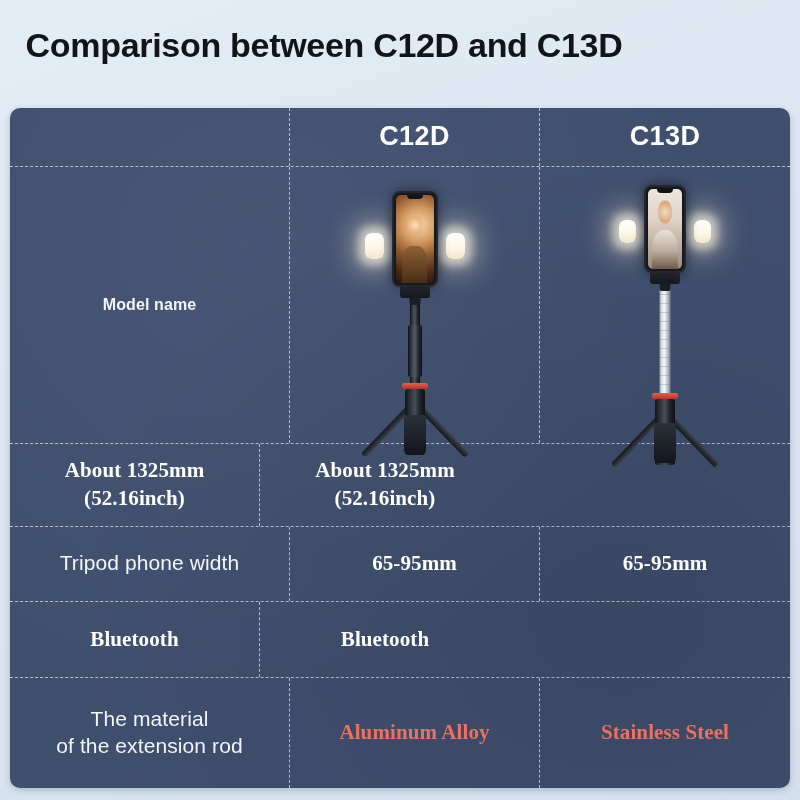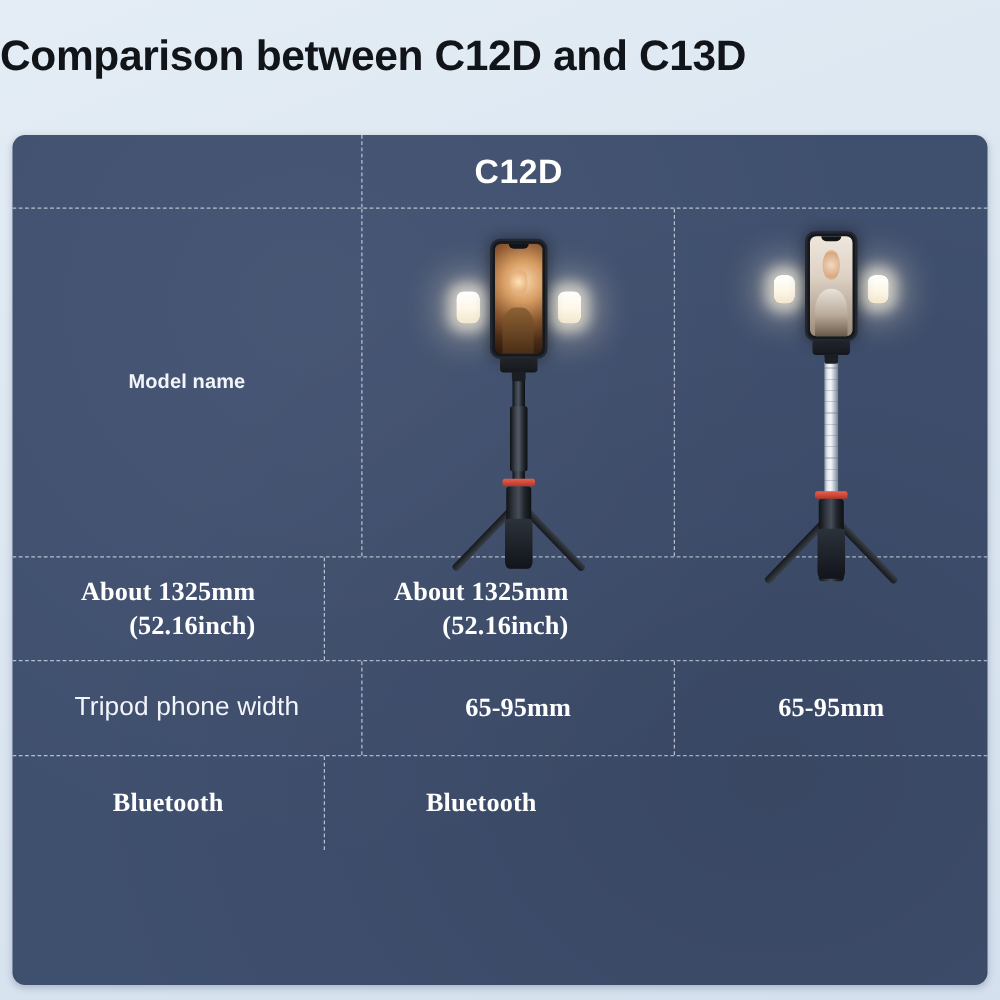--- a/index.html
+++ b/index.html
@@ -14,21 +14,21 @@
     overflow: hidden;
     position: relative;
   }
 
   
   .page-title {
     position: absolute;
     top: 26px;
     left: 0;
     width: 648px;
-    text-align: left;
+    text-align: center;
     font-size: 34px;
     font-weight: bold;
     color: #111418;
     letter-spacing: -0.3px;
     font-family: "Liberation Sans", sans-serif;
   }
 
   
   .compare-table {
     position: absolute;
@@ -65,21 +65,21 @@
   .row-image  { height: 278px; }
   .row-h2     { height: 82px; }
   .row-h1     { height: 75px; }
   .row-h3     { height: 111px; }
 
   .cell {
     position: relative;
     display: flex;
     align-items: center;
     justify-content: center;
-    text-align: right;
+    text-align: center;
     padding: 0 6px;
     box-sizing: border-box;
     z-index: 2;
   }
   .cell.label {
     width: 280px;
     flex: 0 0 280px;
     border-right: 1px dashed rgba(226, 236, 248, 0.72);
   }
   .cell.value {
@@ -359,20 +359,23 @@
 <div class="page-title">Comparison between C12D and C13D</div>
 
 <div class="compare-table">
 
   <div class="row row-header">
     <div class="cell label">
       <span class="header-text"></span>
     </div>
     <div class="cell value">
       <span class="header-text">C12D</span>
+    </div>
+    <div class="cell value">
+      <span class="header-text">C13D</span>
     </div>
   </div>
 
   <div class="row row-image">
     <div class="cell label">
       <span class="label-text bold">Model name</span>
     </div>
 
     <div class="cell value">
       <div class="product">
@@ -444,14 +447,28 @@
 
   <div class="row row-h1">
     <div class="cell value">
       <span class="value-text">Bluetooth</span>
     </div>
     <div class="cell value">
       <span class="value-text">Bluetooth</span>
     </div>
   </div>
 
+  <div class="row row-h3">
+    <div class="cell label">
+      <span class="label-text">
+        <span>The material</span><br>
+        <span>of the extension rod</span>
+      </span>
+    </div>
+    <div class="cell value">
+      <span class="value-text accent">Aluminum Alloy</span>
+    </div>
+    <div class="cell value">
+      <span class="value-text accent">Stainless Steel</span>
+    </div>
+  </div>
 
 </div>
 
 </body></html>

